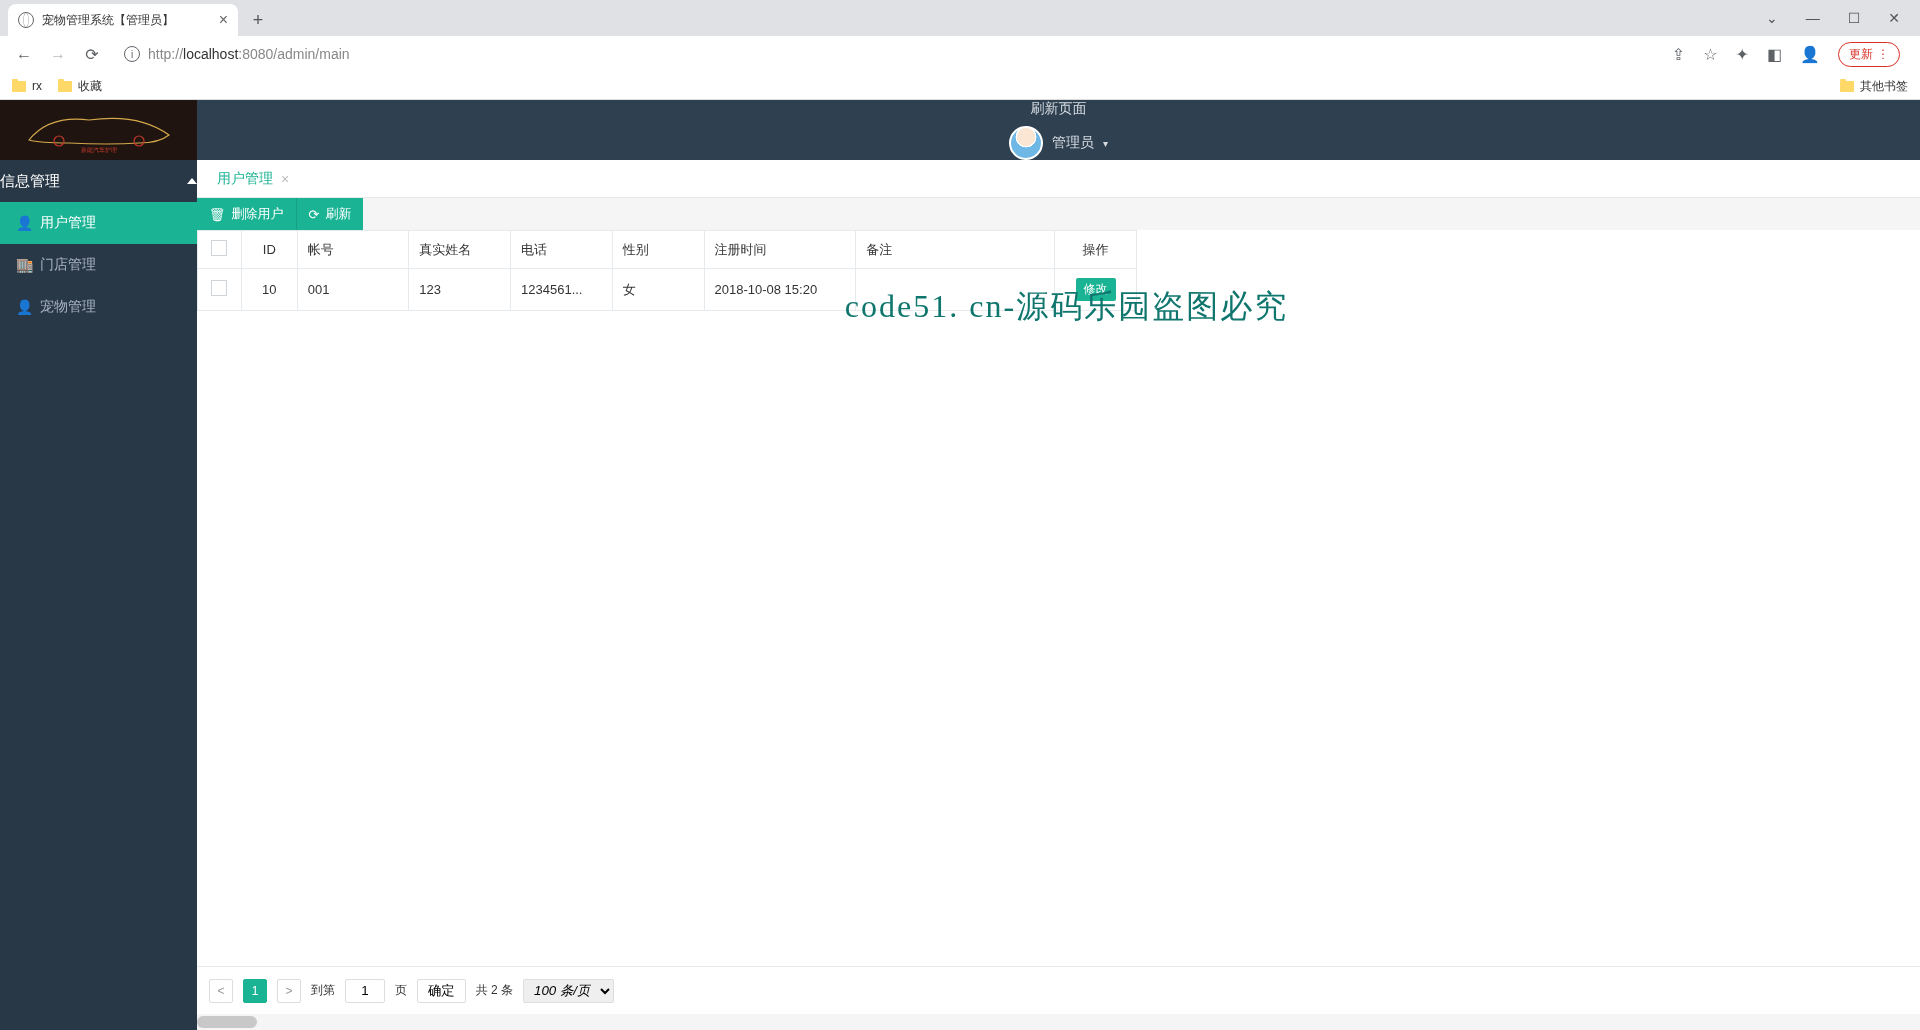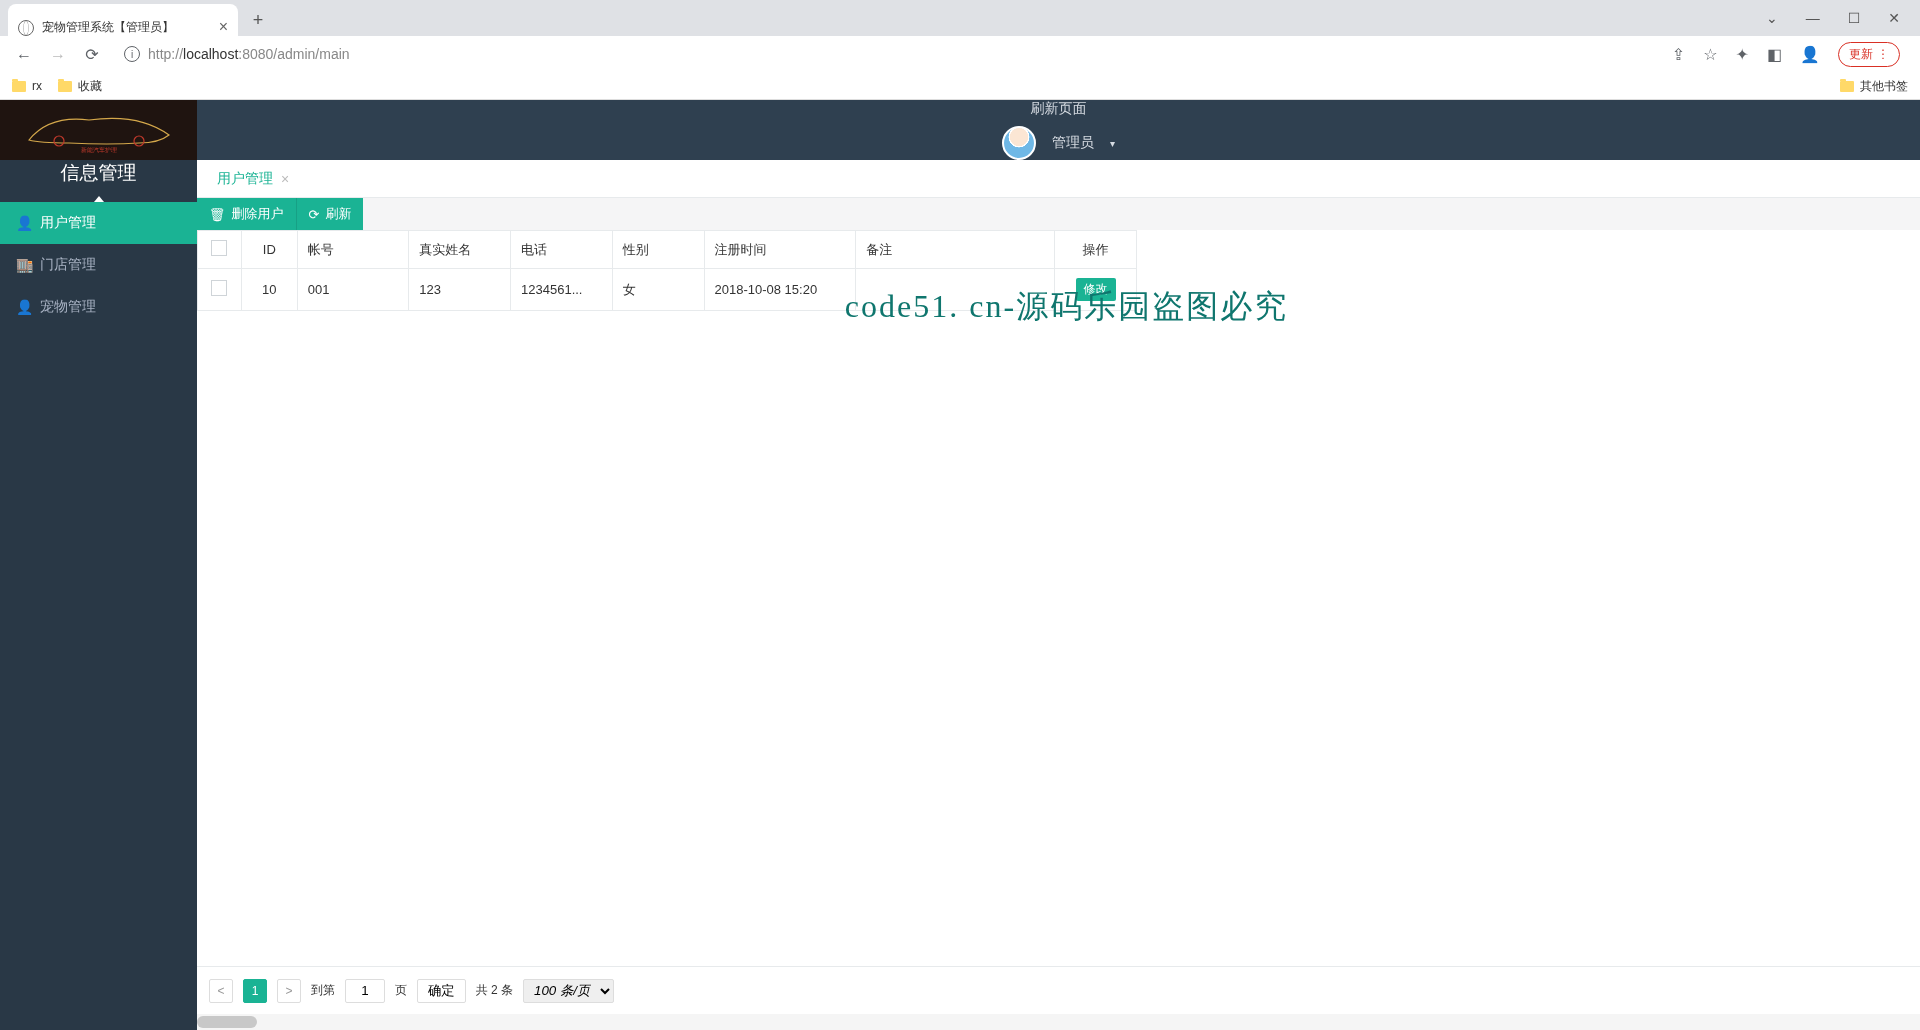--- a/index.html
+++ b/index.html
@@ -1,21 +1,21 @@
 <!DOCTYPE html>
 <html><head>
   <meta charset="utf-8">
   <style>
     * { margin: 0; padding: 0; box-sizing: border-box; font-family: -apple-system, "Microsoft YaHei", Arial, sans-serif; }
     body { width: 1920px; height: 1030px; background: #fff; overflow: hidden; font-size: 14px; }
     
     
     .browser-chrome { height: 100px; border-bottom: 1px solid #ddd; }
     .tab-bar { height: 36px; background: #dfe1e5; display: flex; align-items: center; padding-left: 8px; }
-    .tab { background: #fff; height: 32px; width: 230px; border-radius: 8px 8px 0 0; display: flex; align-items: flex-end; padding: 0 10px; font-size: 12px; color: #333; margin-top: 4px; }
+    .tab { background: #fff; height: 32px; width: 230px; border-radius: 8px 8px 0 0; display: flex; align-items: center; padding: 0 10px; font-size: 12px; color: #333; margin-top: 4px; }
     .tab .globe { width: 16px; height: 16px; border: 1.5px solid #666; border-radius: 50%; margin-right: 8px; position: relative; }
     .tab .globe::before { content: ""; position: absolute; inset: 0; border-left: 1.5px solid #666; border-right: 1.5px solid #666; border-radius: 50%; transform: scaleX(0.4); }
     .tab .close-x { margin-left: auto; color: #666; font-size: 16px; cursor: pointer; }
     .tab-add { width: 28px; text-align: center; font-size: 18px; color: #555; cursor: pointer; margin-left: 6px; margin-top: 4px; }
     .win-controls { margin-left: auto; display: flex; gap: 28px; padding-right: 20px; color: #555; font-size: 14px; }
     .win-controls span { cursor: pointer; }
     
     .addr-bar { height: 36px; display: flex; align-items: center; padding: 0 12px; background: #fff; gap: 10px; }
     .nav-btn { width: 24px; height: 24px; display: flex; align-items: center; justify-content: center; color: #5f6368; cursor: pointer; font-size: 16px; }
     .nav-btn.disabled { color: #bbb; }
@@ -30,29 +30,29 @@
     .bookmarks-bar .bm { display: flex; align-items: center; gap: 6px; cursor: pointer; }
     .bookmarks-bar .folder { width: 14px; height: 11px; background: #ffd968; border-radius: 1px; position: relative; }
     .bookmarks-bar .folder::before { content: ""; position: absolute; top: -2px; left: 0; width: 6px; height: 2px; background: #ffd968; border-radius: 1px 1px 0 0; }
     .bookmarks-spacer { flex: 1; }
     
     
     .app { display: flex; height: calc(100% - 100px); }
     .sidebar { width: 197px; background: #293846; color: #a7b1c2; display: flex; flex-direction: column; }
     .logo-box { height: 60px; background: #1f1410; display: flex; align-items: center; justify-content: center; }
     .logo-box svg { width: 160px; height: 50px; }
-    .side-header { height: 42px; display: flex; align-items: center; justify-content: space-between; padding: 0 0; font-size: 19px; color: #fff; cursor: pointer; flex-direction: column; }
+    .side-header { height: 42px; display: flex; align-items: center; justify-content: space-between; padding: 0 0; font-size: 15px; color: #fff; cursor: pointer; }
     .side-item { height: 42px; display: flex; align-items: center; gap: 10px; padding: 0 16px; font-size: 14px; cursor: pointer; }
     .side-item.active { background: #1ab394; color: #fff; }
     .side-item .side-ico { width: 14px; display: inline-block; }
     
     .main { flex: 1; display: flex; flex-direction: column; background: #fff; min-width: 0; }
     .topbar { height: 60px; background: #2f4050; color: #d6dbe2; display: flex; align-items: center; padding: 0 20px; font-size: 14px; flex-direction: column; }
     .topbar .spacer { flex: 1; }
-    .user-chip { display: flex; align-items: center; gap: 16px; cursor: pointer; }
+    .user-chip { display: flex; align-items: center; gap: 9px; cursor: pointer; }
     .avatar { width: 34px; height: 34px; border-radius: 50%; background: radial-gradient(circle at 50% 30%, #fbe6d4 0 35%, #fff 36% 40%, #6fb8e6 41% 100%); border: 2px solid #fff; }
     
     .tabs-row { height: 38px; border-bottom: 1px solid #e7eaec; display: flex; align-items: center; padding: 0 12px; background: #fff; }
     .page-tab { color: #1ab394; font-size: 14px; padding: 0 8px; display: flex; align-items: center; gap: 8px; }
     .page-tab .tab-close { color: #bbb; cursor: pointer; }
     
     .toolbar { display: flex; background: #f5f5f6; }
     .tool-btn { background: #1ab394; color: #fff; padding: 7px 12px; font-size: 13px; display: flex; align-items: center; gap: 6px; cursor: pointer; border-right: 1px solid #17a085; }
     .tool-btn:last-child { border-right: none; }
     

